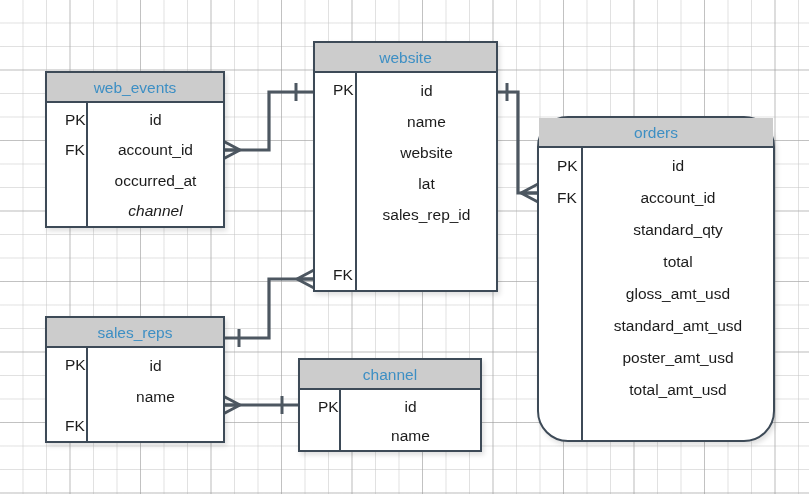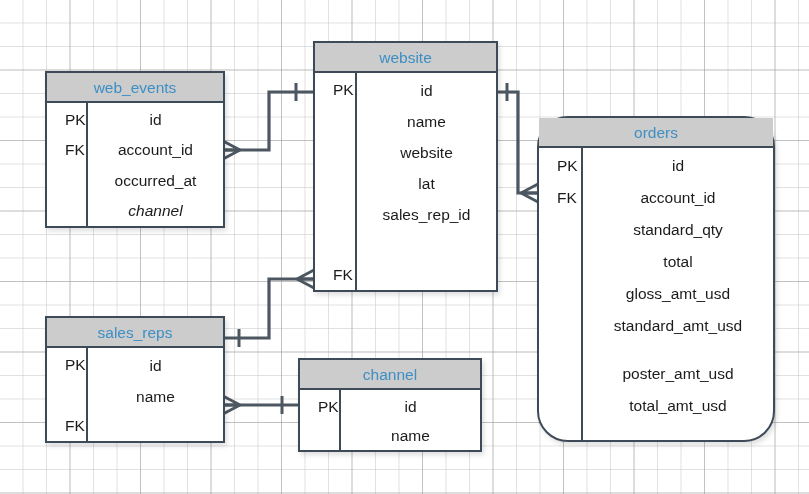--- a/index.html
+++ b/index.html
@@ -185,21 +185,21 @@
             <div class="key-cell" style="height: 32px;"></div>
             <div class="key-cell" style="height: 32px;"></div>
           </div>
           <div class="field-col">
             <div class="field-cell" style="height: 32px;">id</div>
             <div class="field-cell" style="height: 32px;">account_id</div>
             <div class="field-cell" style="height: 32px; text-align: center;">standard_qty</div>
             <div class="field-cell" style="height: 32px;">total</div>
             <div class="field-cell" style="height: 32px;">gloss_amt_usd</div>
             <div class="field-cell" style="height: 32px;">standard_amt_usd</div>
-            <div class="field-cell" style="height: 32px; margin-top: 16px;">poster_amt_usd</div>
+            <div class="field-cell" style="height: 32px;">poster_amt_usd</div>
             <div class="field-cell" style="height: 32px; text-align: center;">total_amt_usd</div>
           </div>
         </div>
       </div>
       <div class="entity" style="left: 45px; top: 296px; width: 180px; height: 127px; margin-top: 20px;">
         <div class="entity-header">sales_reps</div>
         <div class="entity-body">
           <div class="key-col" style="width: 41px;">
             <div class="key-cell" style="height: 31px;">PK</div>
             <div class="key-cell" style="height: 31px;"></div>

